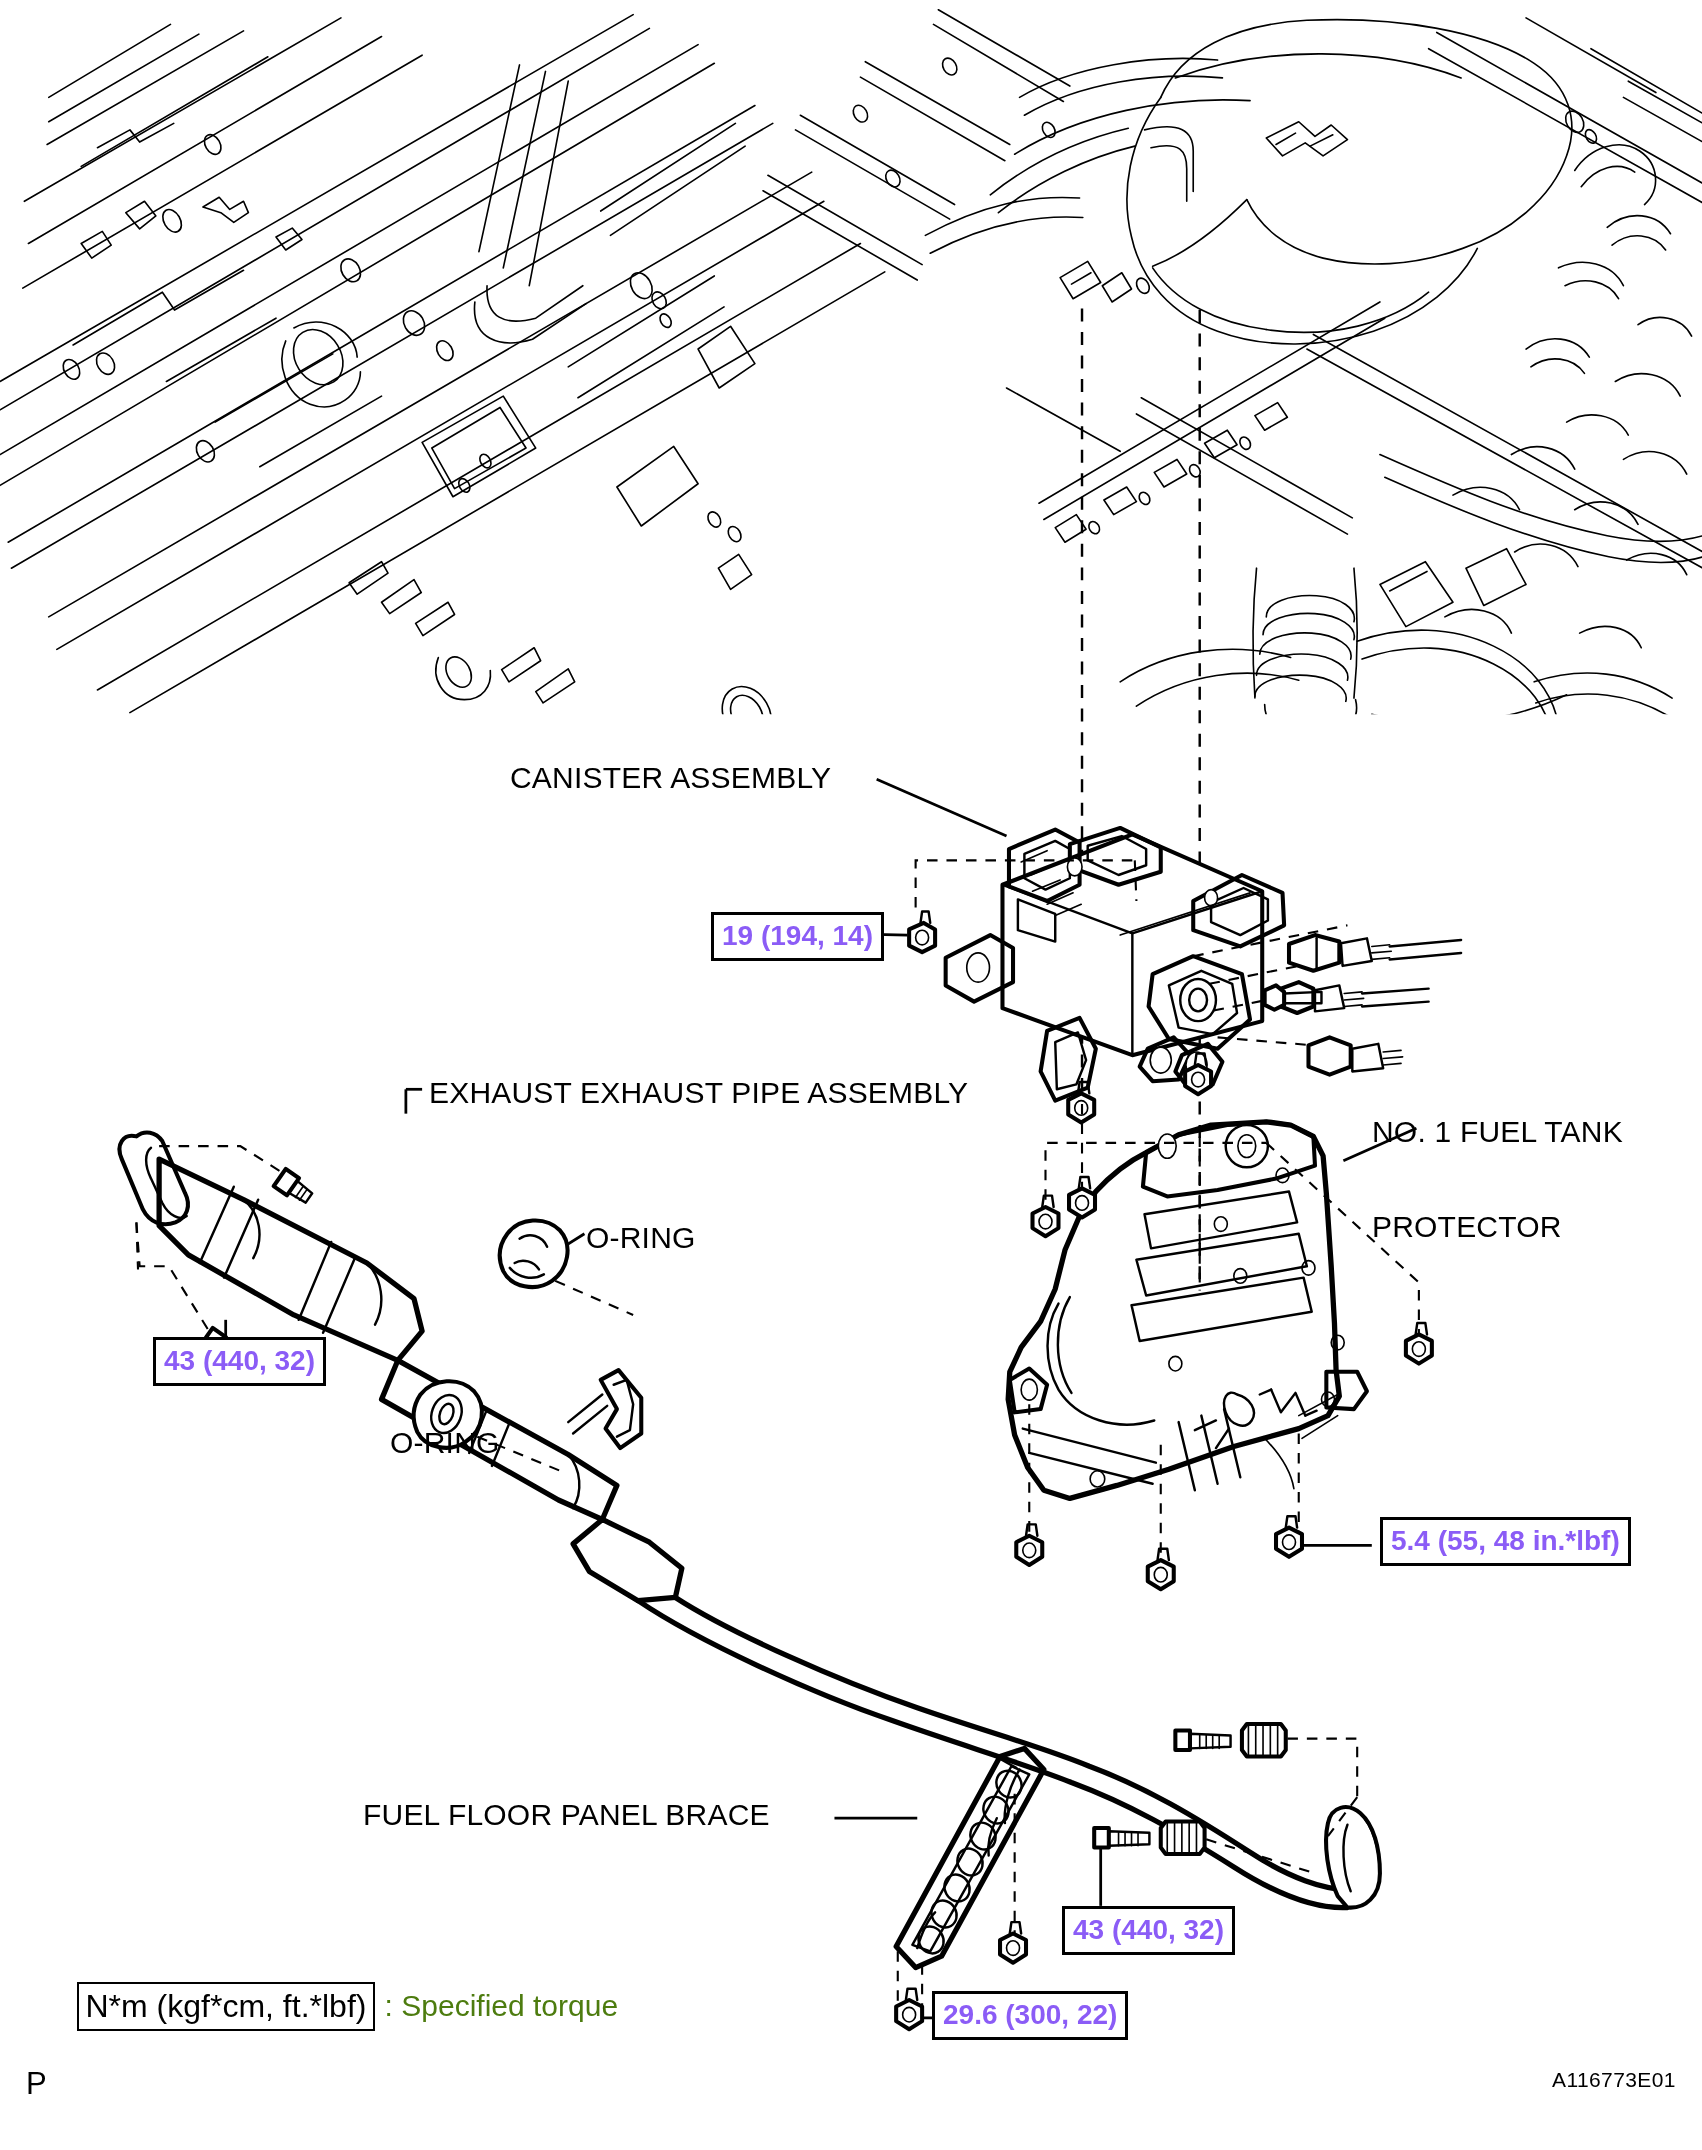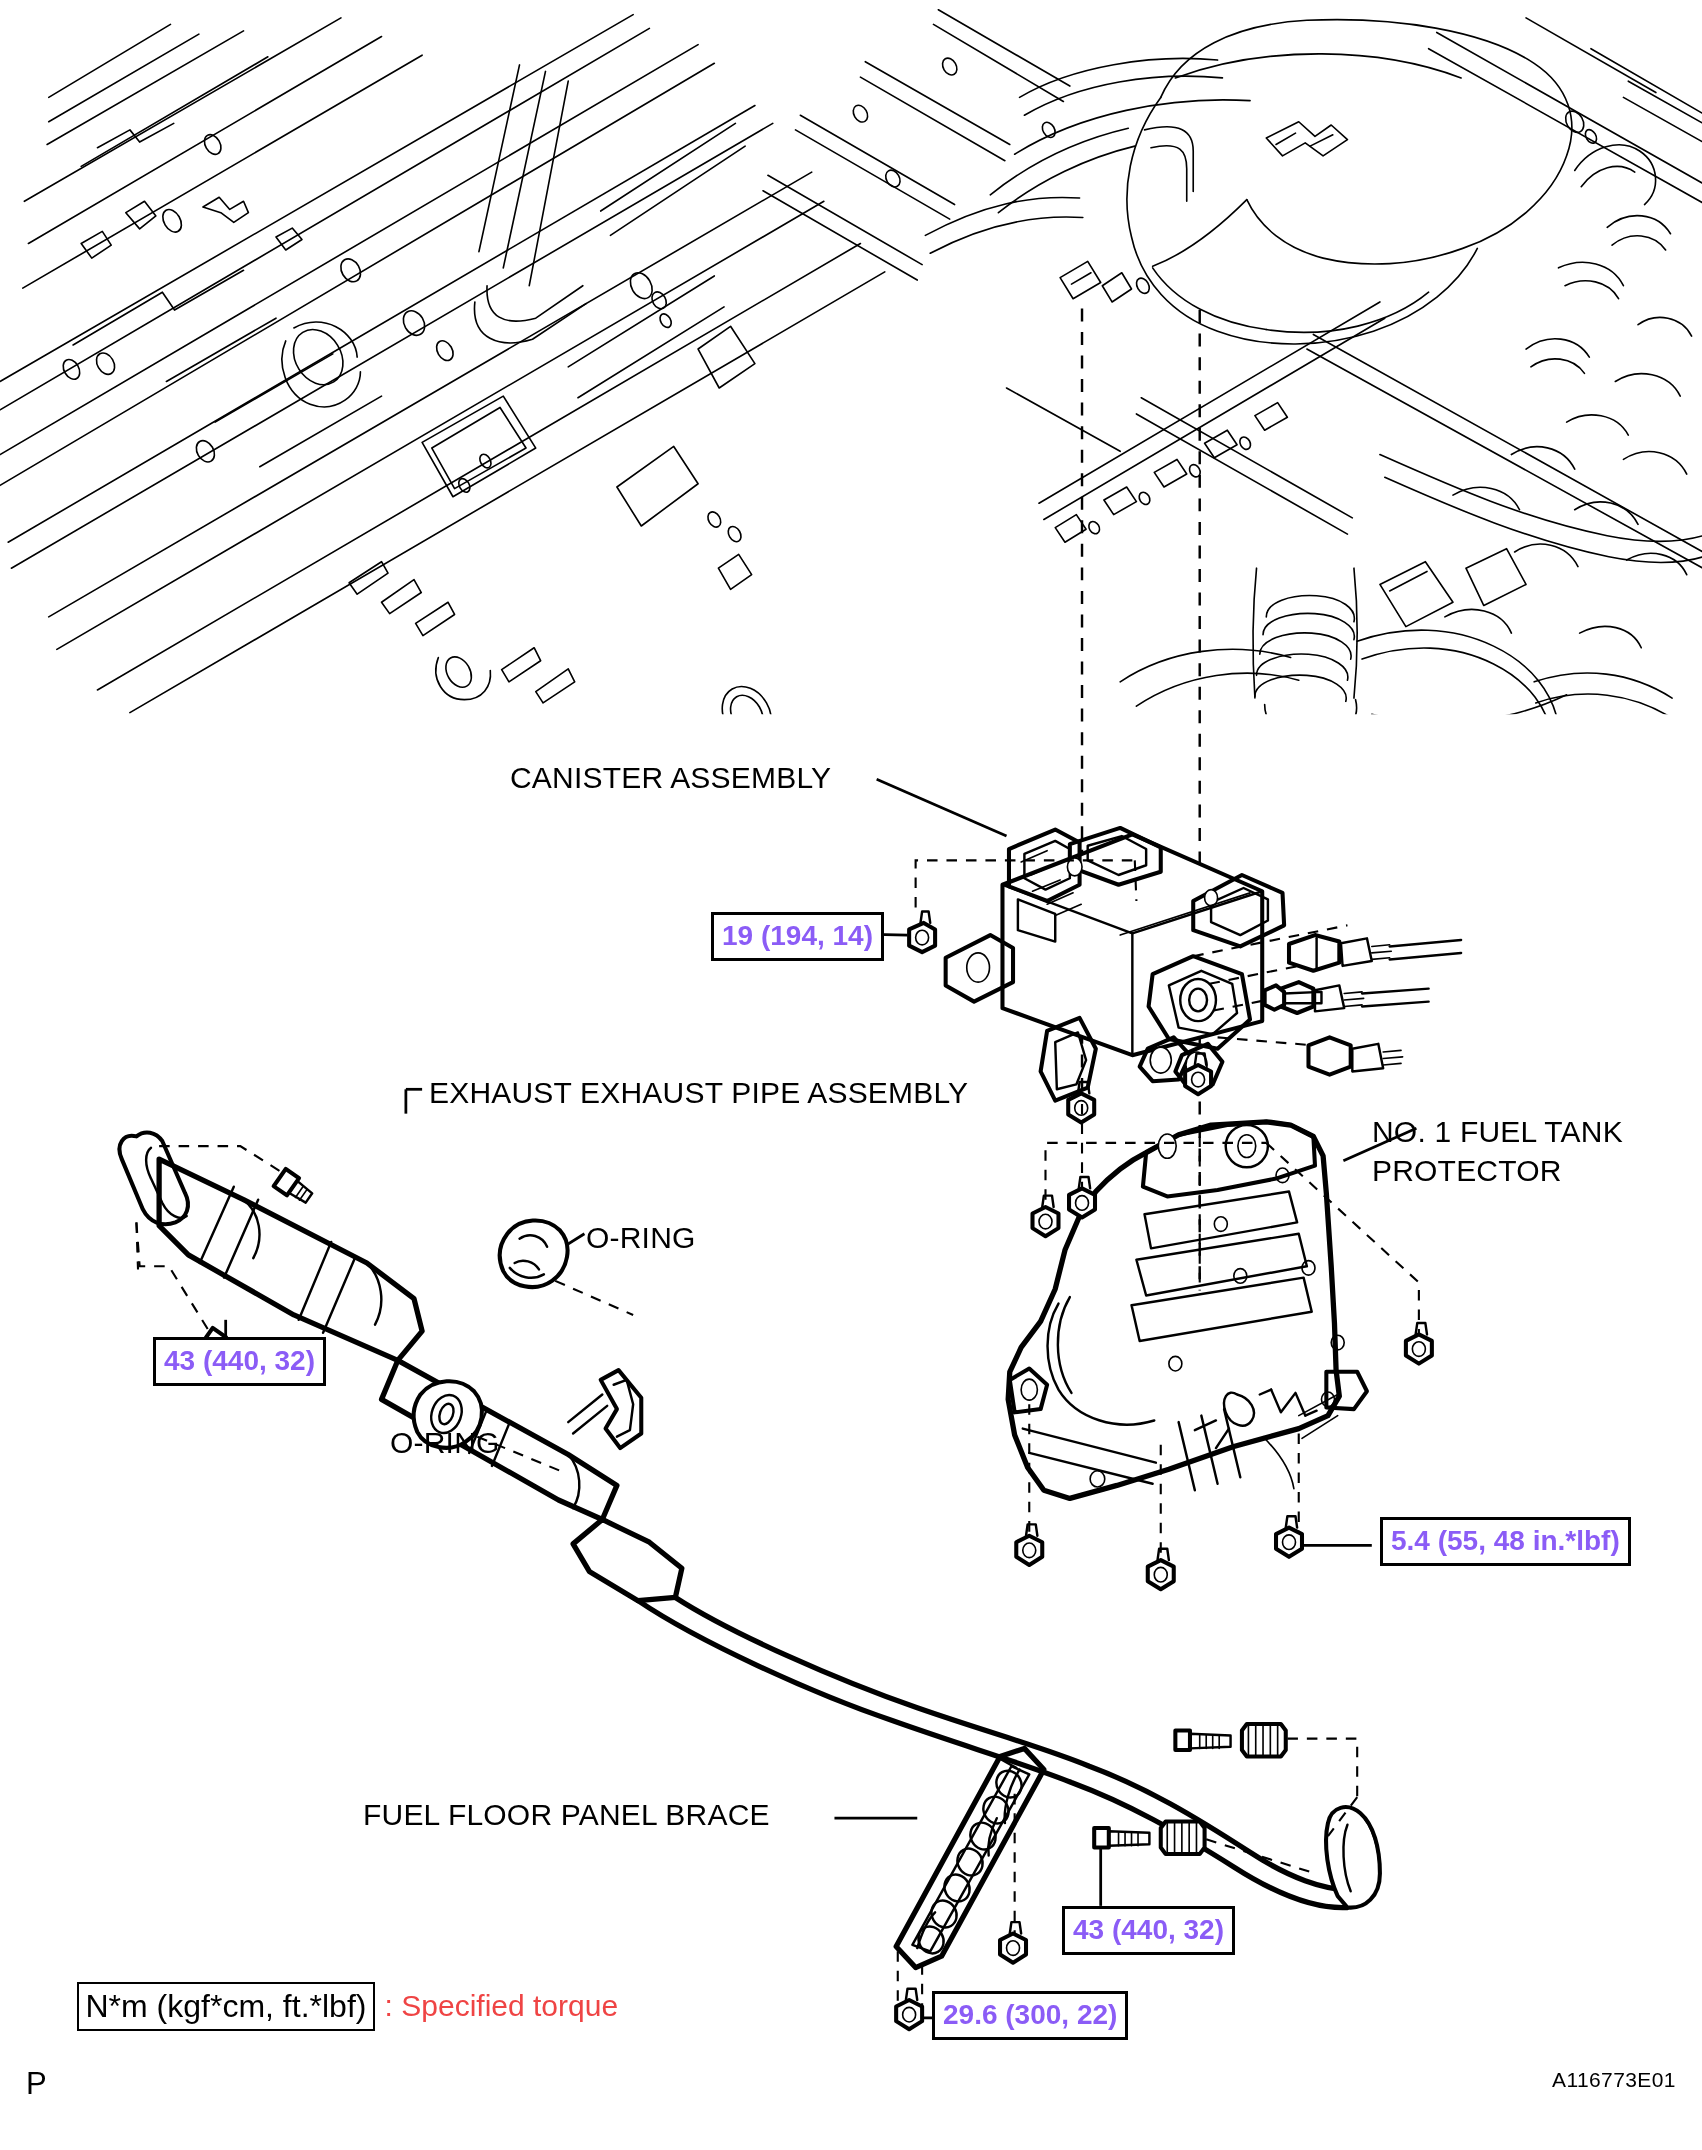--- a/index.html
+++ b/index.html
@@ -60,21 +60,21 @@
     font-family: "Liberation Sans", sans-serif;
     font-size: 32px;
     line-height: 1;
     padding: 5.7px 6.5px 7.3px 6.5px;
     color: #000;
   }
   .legend-text {
     font-family: "Liberation Sans", sans-serif;
     font-size: 30px;
     margin-left: 9.7px;
-    color: #ef4444;
+    color: #4d7c0f;
   }
   .corner-mark {
     position: absolute;
     font-family: "Liberation Sans", sans-serif;
     font-size: 31px;
     color: #000;
   }
   .ref-code {
     position: absolute;
     font-family: "Liberation Sans", sans-serif;
@@ -740,21 +740,21 @@
       <path class="lead" d="M1356 2276 L1356 2348"></path>
     </g>
 
   </svg>
 
   <div class="lbl" style="left:510px; top:759px;">CANISTER ASSEMBLY</div>
 
   <div class="lbl" style="left:429px; top:1074px;">EXHAUST EXHAUST PIPE ASSEMBLY</div>
 
   <div class="lbl" style="left:1372px; top:1113px;">NO. 1 FUEL TANK</div>
-  <div class="lbl" style="left:1372px; top:1152px;">PROTECTOR</div>
+  <div class="lbl" style="left:1372px; top:1208px;">PROTECTOR</div>
 
   <div class="lbl" style="left:586px; top:1219px;">O-RING</div>
 
   <div class="lbl" style="left:390px; top:1424px;">O-RING</div>
 
   <div class="lbl" style="left:363px; top:1796px;">FUEL FLOOR PANEL BRACE</div>
 
   <div class="torque-box" style="left:711px; top:912px;">19 (194, 14)</div>
 
   <div class="torque-box" style="left:153px; top:1337px;">43 (440, 32)</div>

